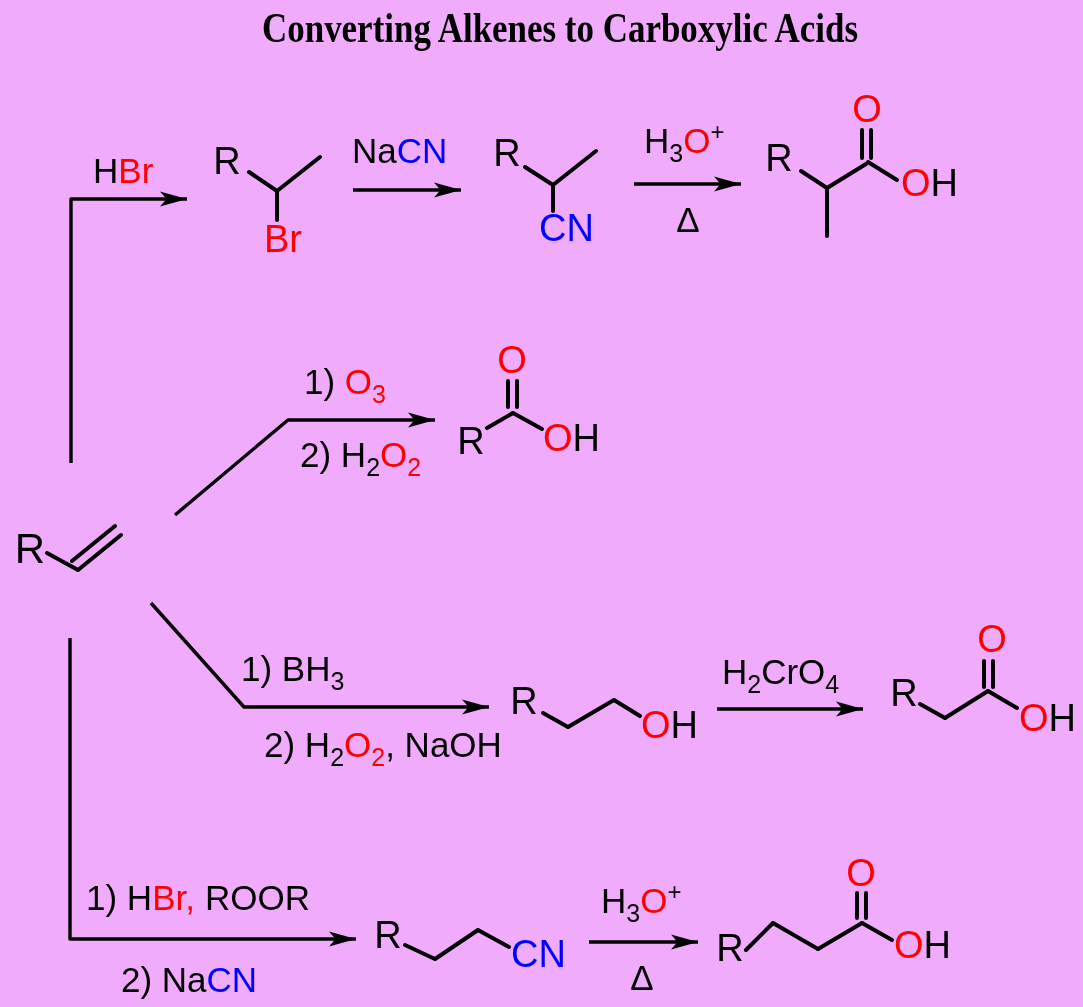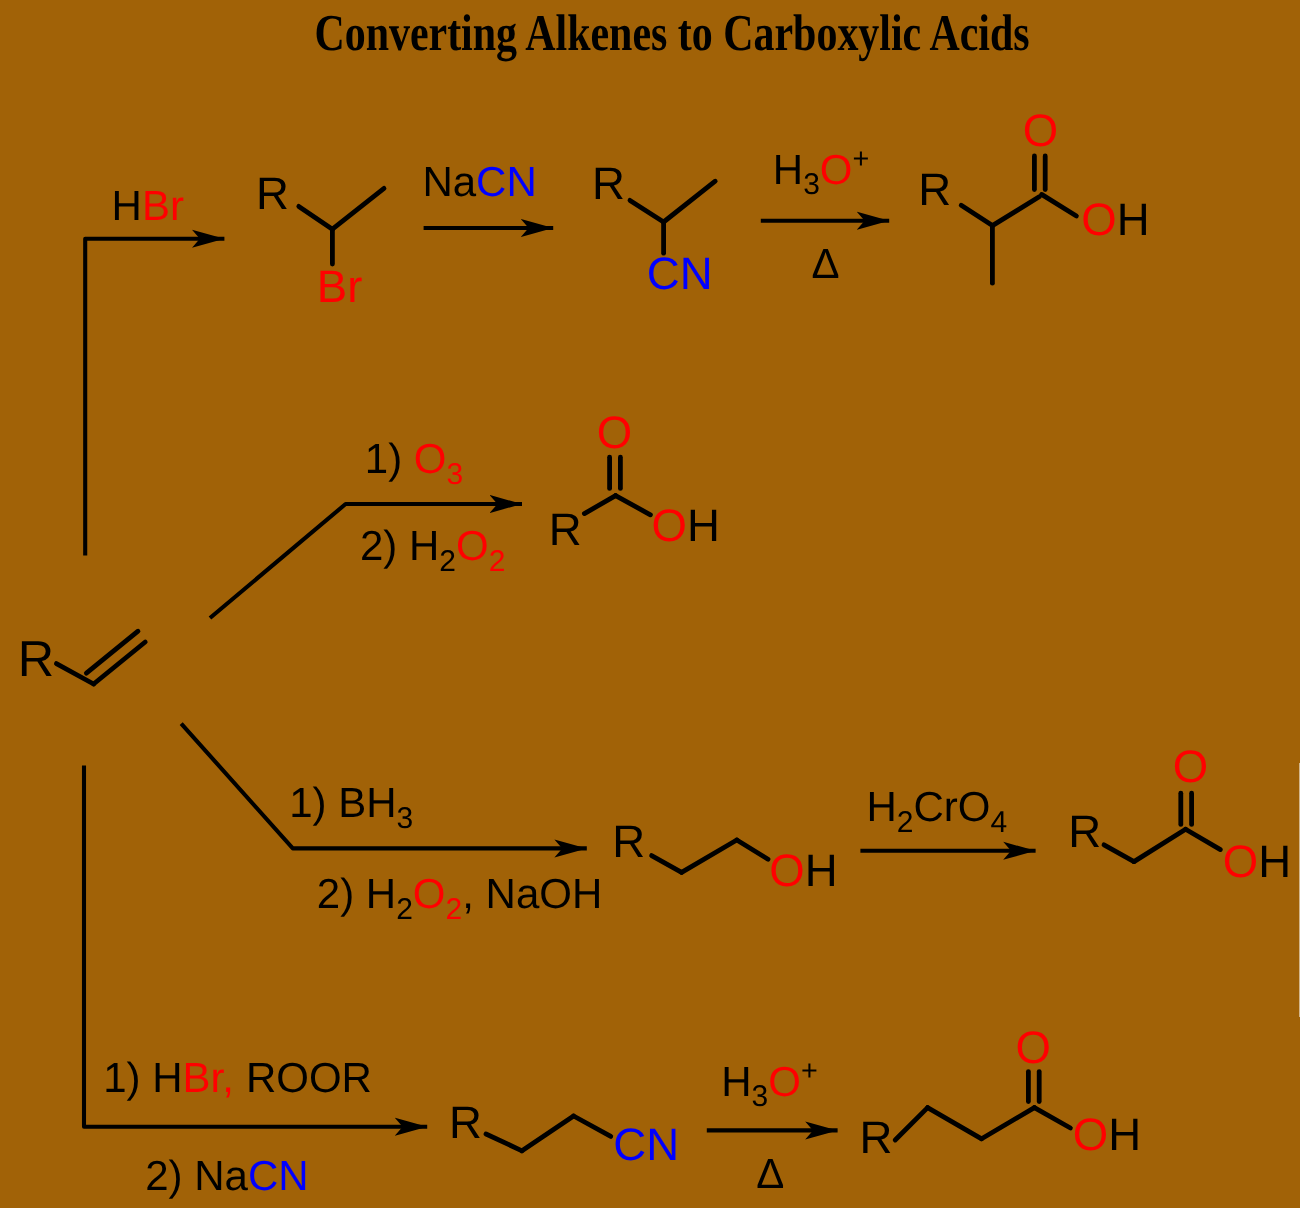--- a/index.html
+++ b/index.html
@@ -1,16 +1,16 @@
 <!DOCTYPE html>
 <html><head>
 <meta charset="utf-8">
 <style>
   html,body{margin:0;padding:0;background:#ffffff;}
-  #canvas{position:relative;width:1083px;height:1007px;background:#a16207;overflow:hidden;}
+  #canvas{position:relative;width:1083px;height:1007px;background:#f0abfc;overflow:hidden;}
   svg{display:block;}
   .bond{stroke:#000000;stroke-width:4;stroke-linecap:round;fill:none;}
   .arrow{stroke:#000000;stroke-width:3.4;fill:none;stroke-linejoin:round;}
   .atom{font-family:"Liberation Sans",sans-serif;font-size:38px;fill:#000000;}
   .atom-lg{font-family:"Liberation Sans",sans-serif;font-size:42px;fill:#000000;}
   .rg{font-family:"Liberation Sans",sans-serif;font-size:35px;fill:#000000;}
   .sub{font-size:25px;}
   .sup{font-size:24px;}
   .red{fill:#FF0000;}
   .blue{fill:#0000FF;}

